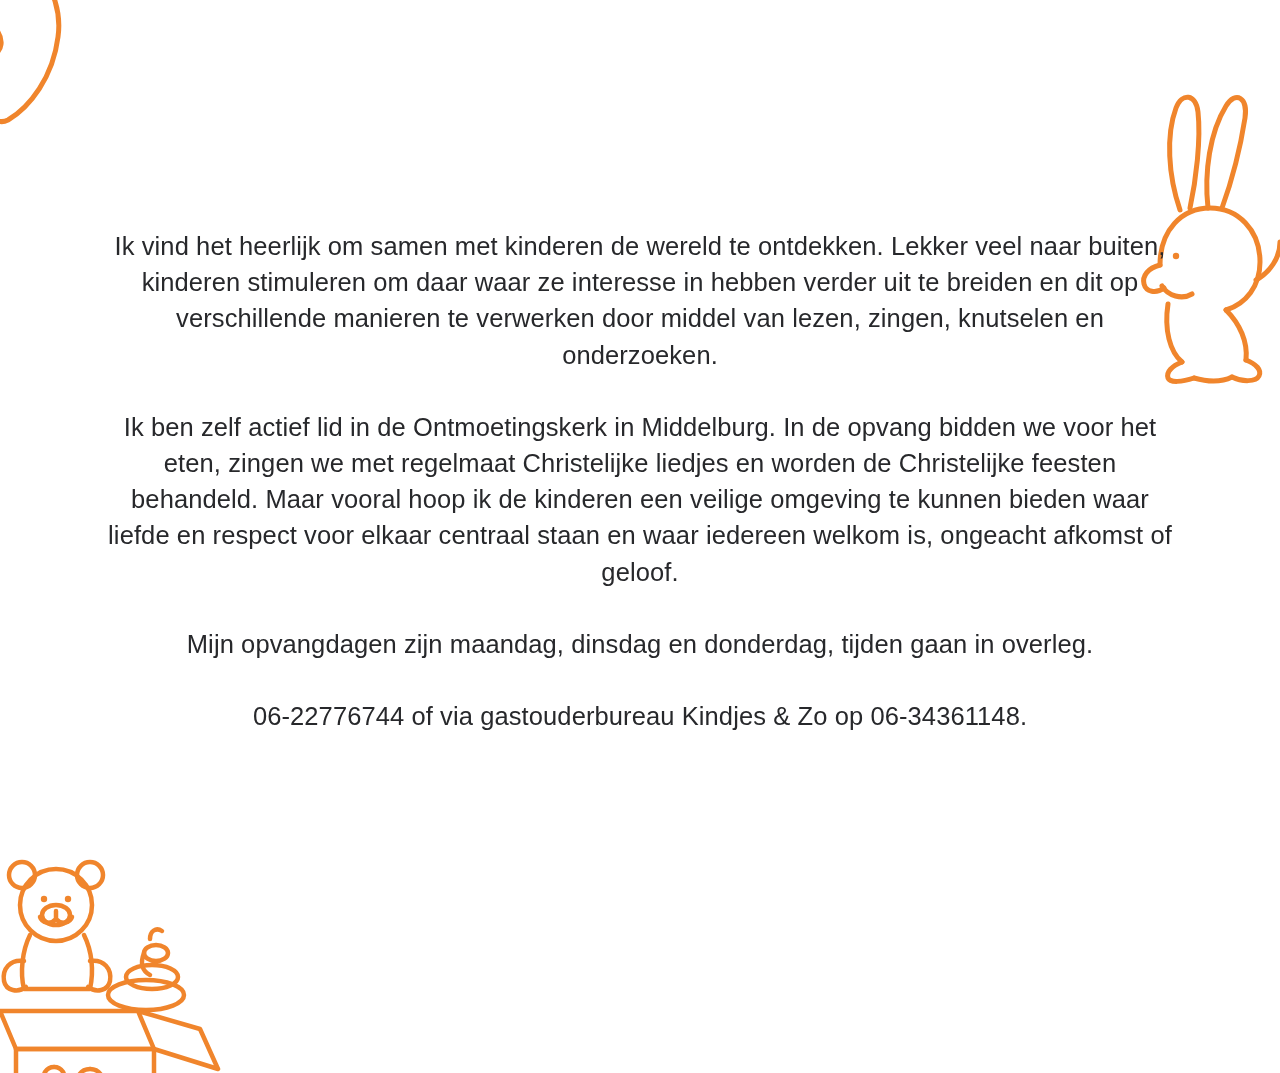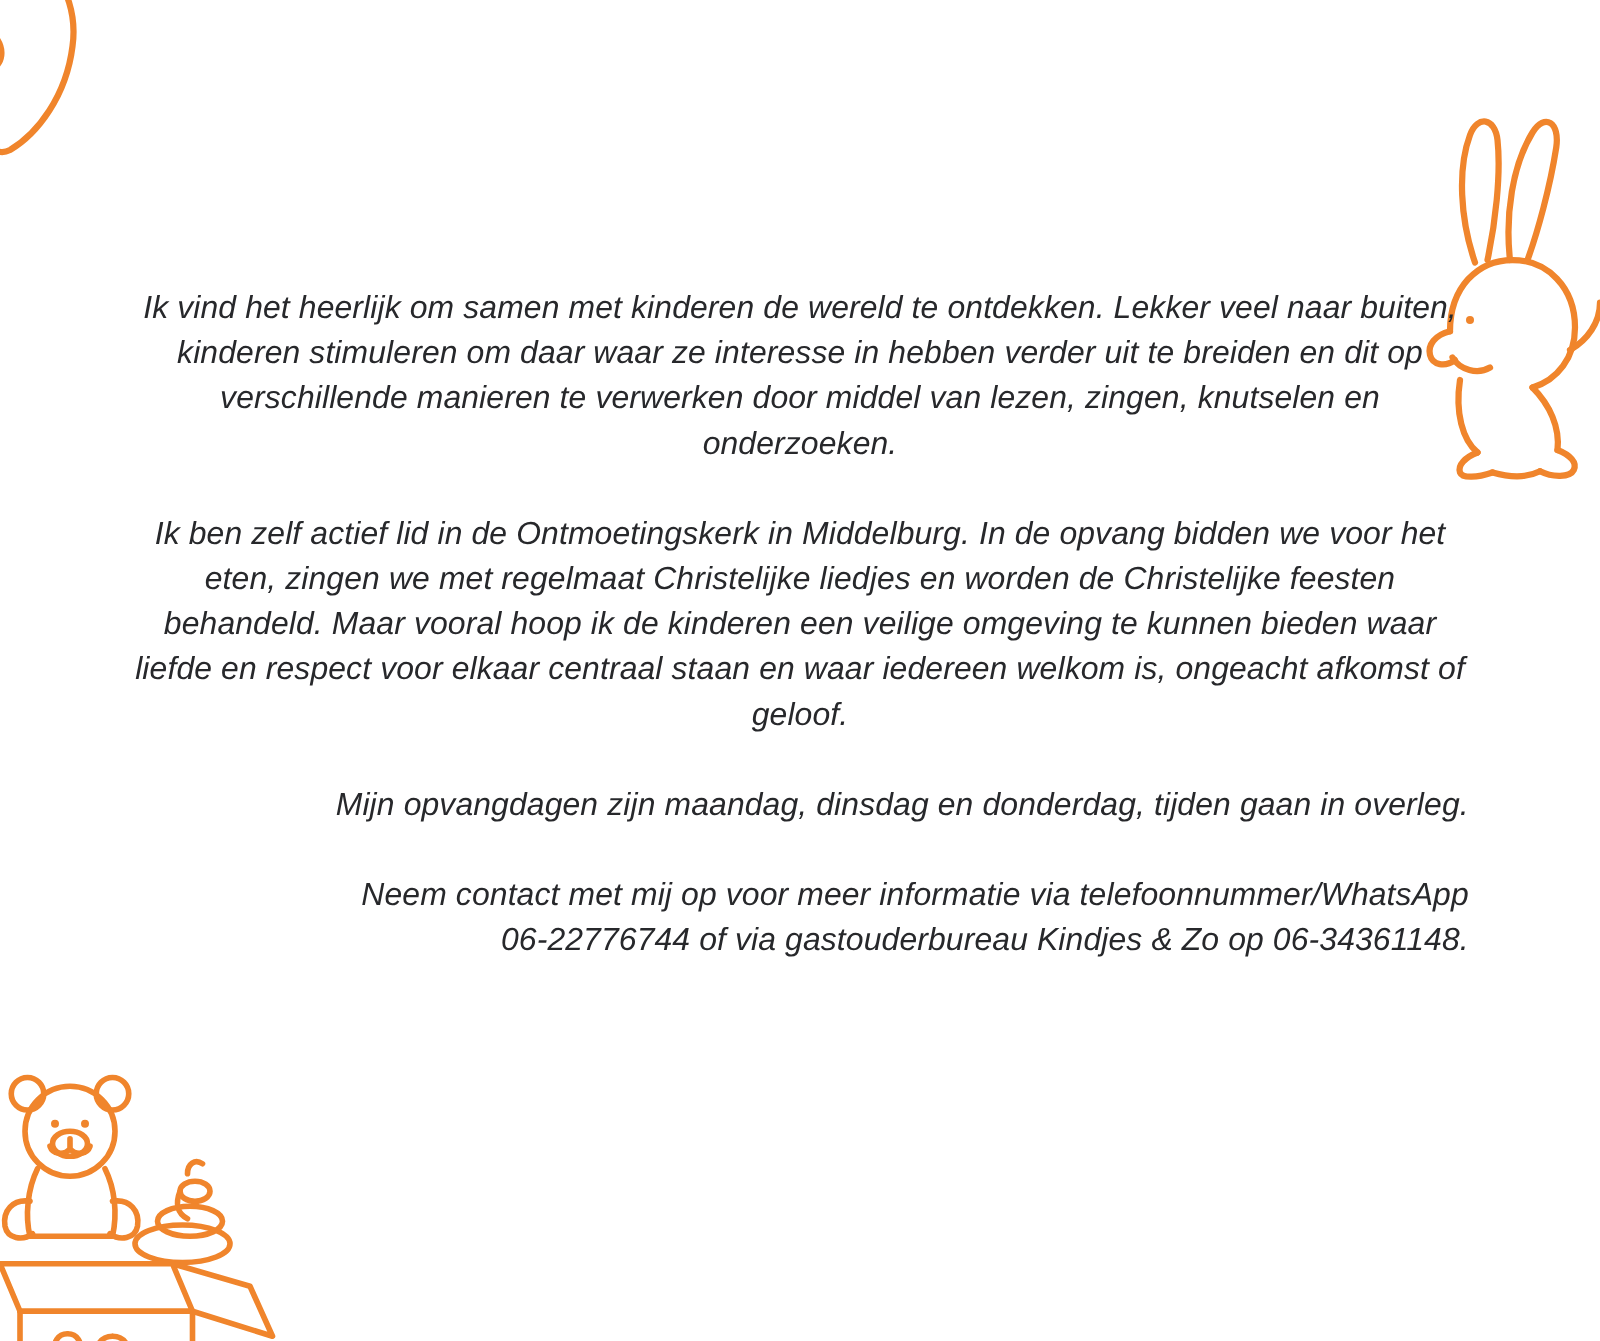--- a/index.html
+++ b/index.html
@@ -14,21 +14,20 @@
     color: #2b2b2b;
     overflow: hidden;
     position: relative;
   }
 
   .page {
     position: relative;
     width: 1280px;
     height: 1073px;
     box-sizing: border-box;
-    font-style: italic;
   }
 
   
   .deco {
     position: absolute;
     pointer-events: none;
   }
   .deco-heart {
     top: -18px;
     left: -30px;
@@ -62,21 +61,20 @@
     line-height: 1.42;
     color: #27282b;
     margin: 0 0 36px 0;
     letter-spacing: 0.1px;
   }
   .para:last-child {
     margin-bottom: 0;
   }
   .para .line {
     display: block;
-    text-align: right;
   }
 </style>
 </head>
 <body>
 
 <div class="page">
 
   <svg class="deco deco-heart" viewBox="0 0 170 170">
     <path d="M20,-30 C55,-35 95,5 88,55 C83,95 60,125 38,138 C30,142 22,138 20,130 C8,95 -8,60 -15,30" fill="none" stroke="#f0852c" stroke-width="5" stroke-linecap="round"></path>
     <path d="M22,-28 C-10,-20 -30,15 -14,48 C-4,68 14,78 25,72 C32,68 33,58 28,50" fill="none" stroke="#f0852c" stroke-width="5" stroke-linecap="round"></path>
@@ -133,18 +131,17 @@
 
     <p class="para">Ik vind het heerlijk om samen met kinderen de wereld te ontdekken. Lekker veel naar buiten, kinderen stimuleren om daar waar ze interesse in hebben verder uit te breiden en dit op verschillende manieren te verwerken door middel van lezen, zingen, knutselen en onderzoeken.</p>
 
     <p class="para">Ik ben zelf actief lid in de Ontmoetingskerk in Middelburg. In de opvang bidden we voor het eten, zingen we met regelmaat Christelijke liedjes en worden de Christelijke feesten behandeld. Maar vooral hoop ik de kinderen een veilige omgeving te kunnen bieden waar liefde en respect voor elkaar centraal staan en waar iedereen welkom is, ongeacht afkomst of geloof.</p>
 
     <p class="para">
       <span class="line">Mijn opvangdagen zijn maandag, dinsdag en donderdag, tijden gaan in overleg.</span>
     </p>
 
     <p class="para">
-      <span class="line">Neem contact met mij op voor meer informatie via telefoonnummer/WhatsApp</span>
       <span class="line">06-22776744 of via gastouderbureau Kindjes &amp; Zo op 06-34361148.</span>
     </p>
 
   </div>
 </div>
 
 </body></html>

